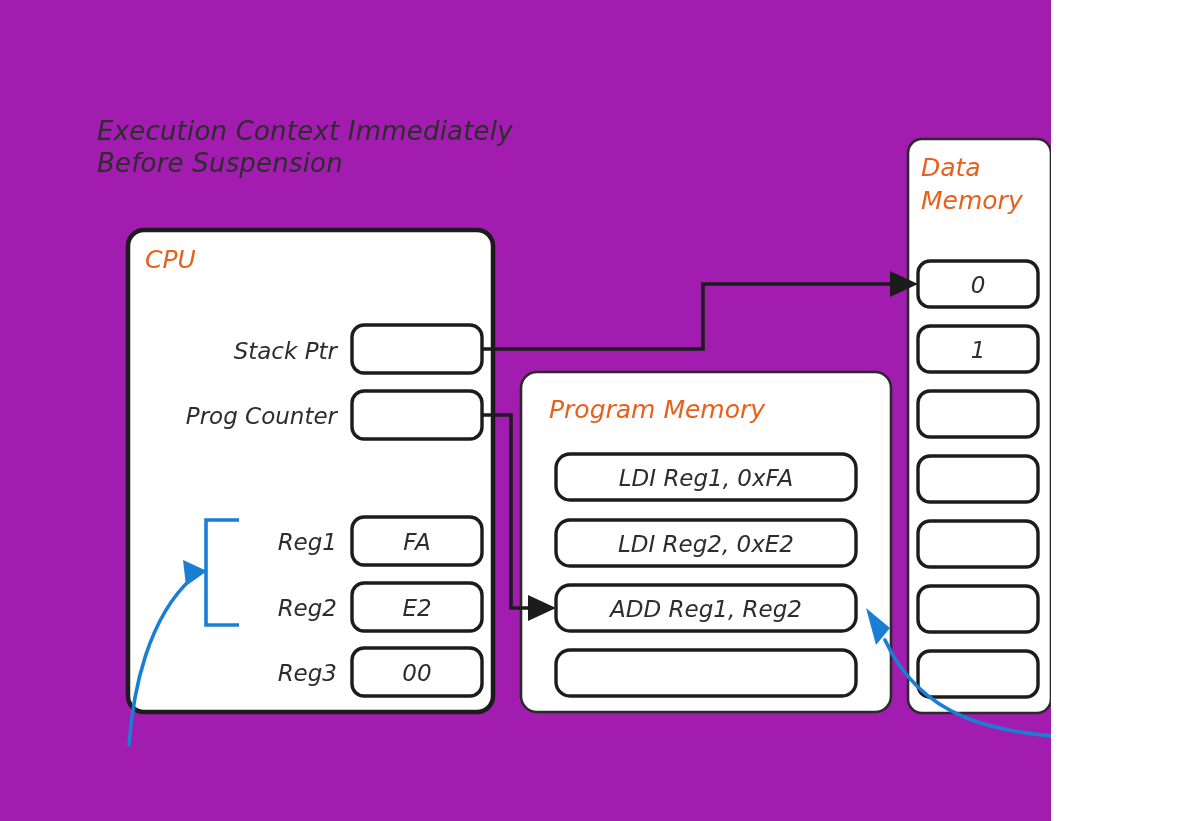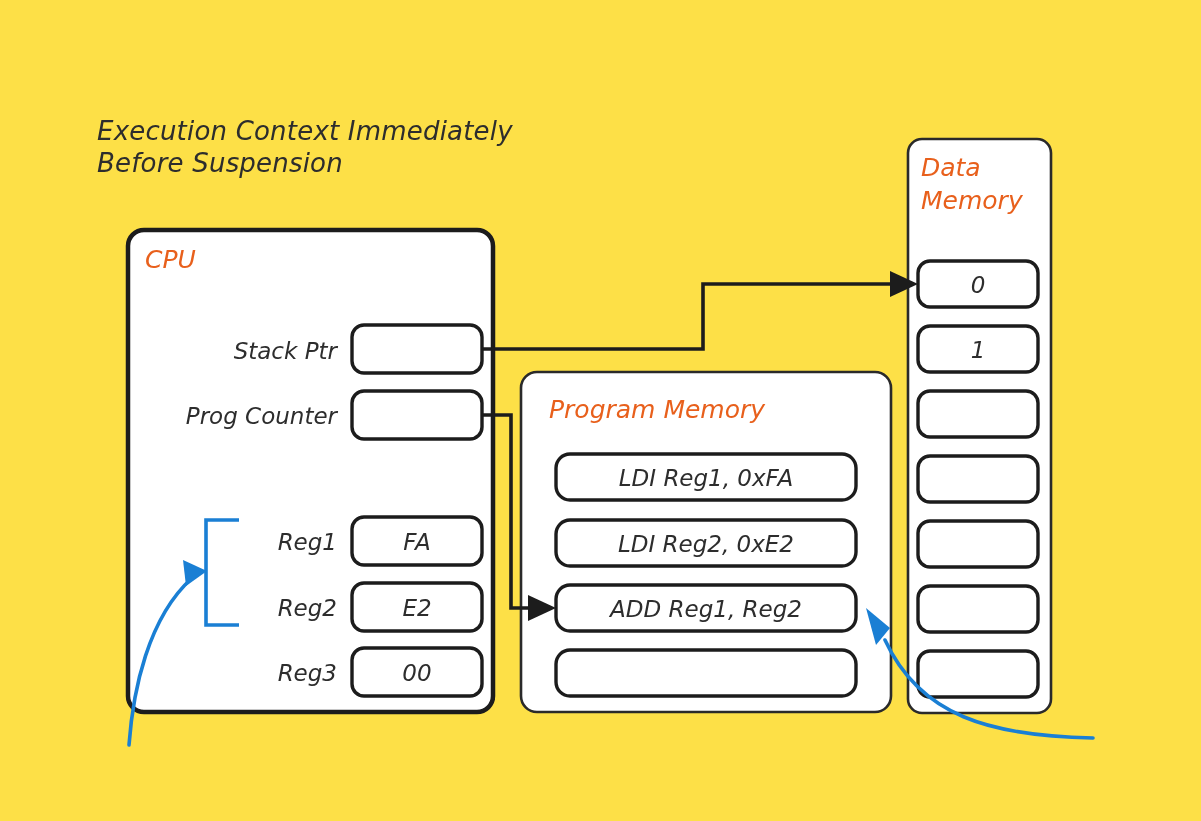--- a/index.html
+++ b/index.html
@@ -5,23 +5,23 @@
   html, body {
     margin: 0;
     padding: 0;
     background: #ffffff;
   }
   body {
     font-family: "DejaVu Sans", sans-serif;
   }
   #stage {
     position: relative;
-    width: 1201px;
+    width: 1051px;
     height: 821px;
-    background: #fde047;
+    background: #a21caf;
     overflow: hidden;
   }
   #diagram {
     position: absolute;
     left: 0;
     top: 0;
     width: 1201px;
     height: 821px;
   }
   .hand {

